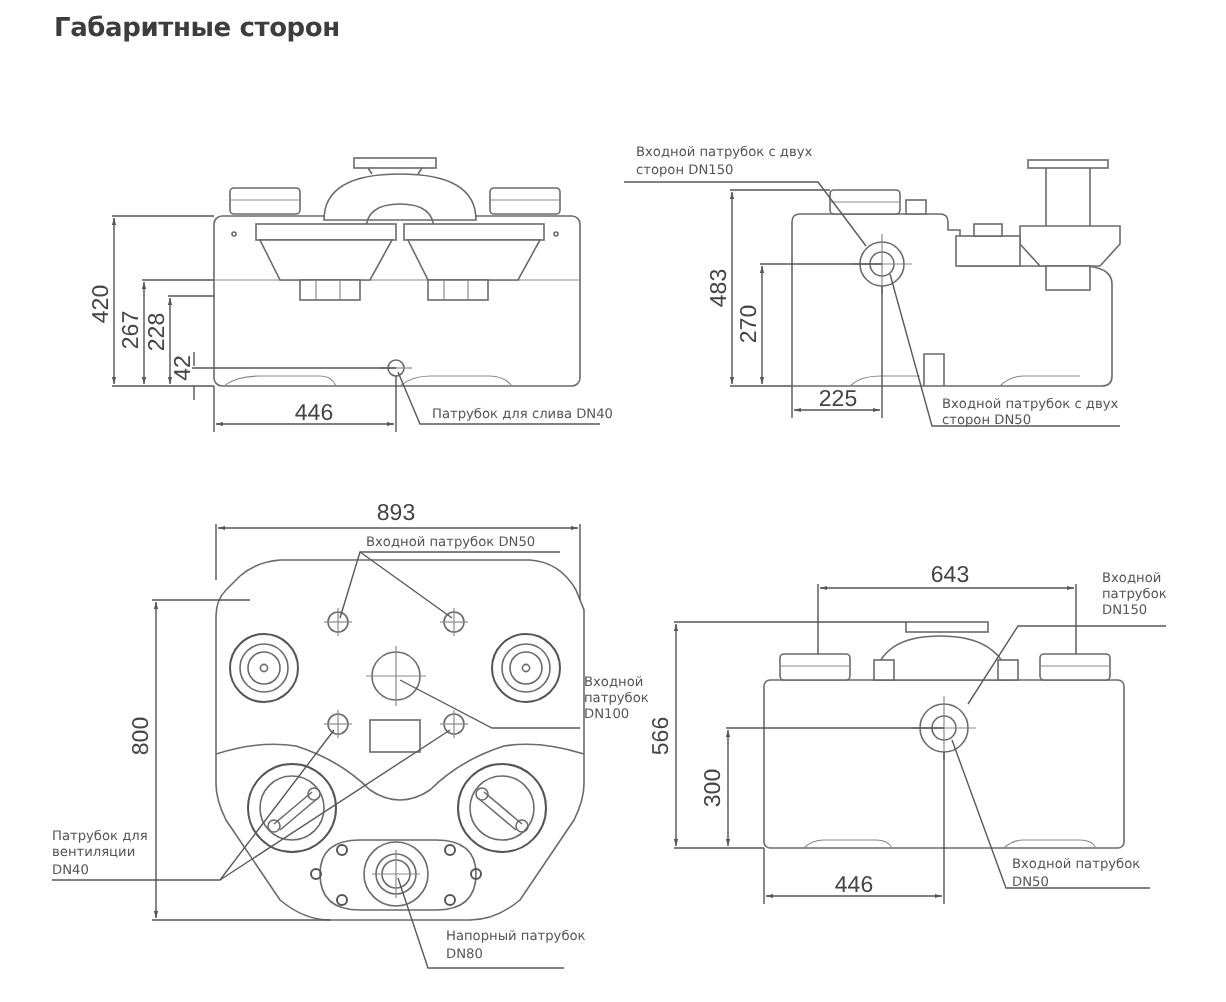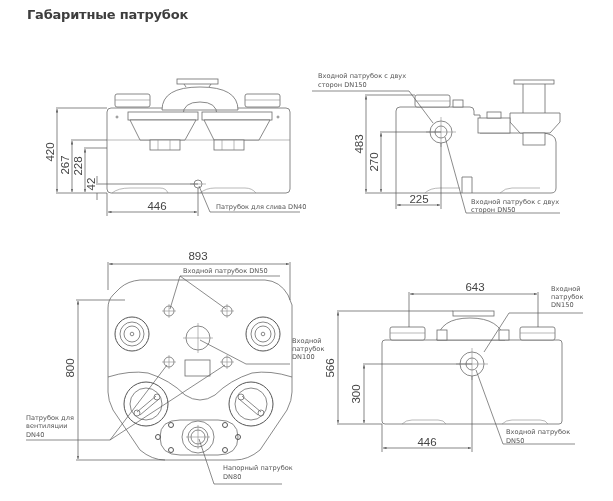--- a/index.html
+++ b/index.html
@@ -13,21 +13,21 @@
   .dim { stroke: #555; stroke-width: 0.7; fill: none; }
   .ldr { stroke: #5a5a5a; stroke-width: 0.7; fill: none; }
   .fill { fill: #fff; stroke: #6b6b6b; stroke-width: 0.8; }
   .dk { stroke: #555; stroke-width: 1; fill: none; }
   .dimtxt { font-family: "Liberation Sans", sans-serif; font-size: 11.5px; fill: #444; }
   .note { font-family: "DejaVu Sans", sans-serif; font-size: 6.6px; fill: #555; }
 </style>
 </head>
 <body>
 
-<div class="title">Габаритные патрубок</div>
+<div class="title">Габаритные сторон</div>
 
 <svg class="drawing" width="613" height="501" viewBox="0 0 613 501" xmlns="http://www.w3.org/2000/svg">
   <defs>
     <marker id="ar" viewBox="0 0 10 10" refX="10" refY="5" markerWidth="5" markerHeight="5" orient="auto-start-reverse">
       <path d="M0,2 L10,5 L0,8 z" fill="#555"></path>
     </marker>
   </defs>
 
   <g>
 

